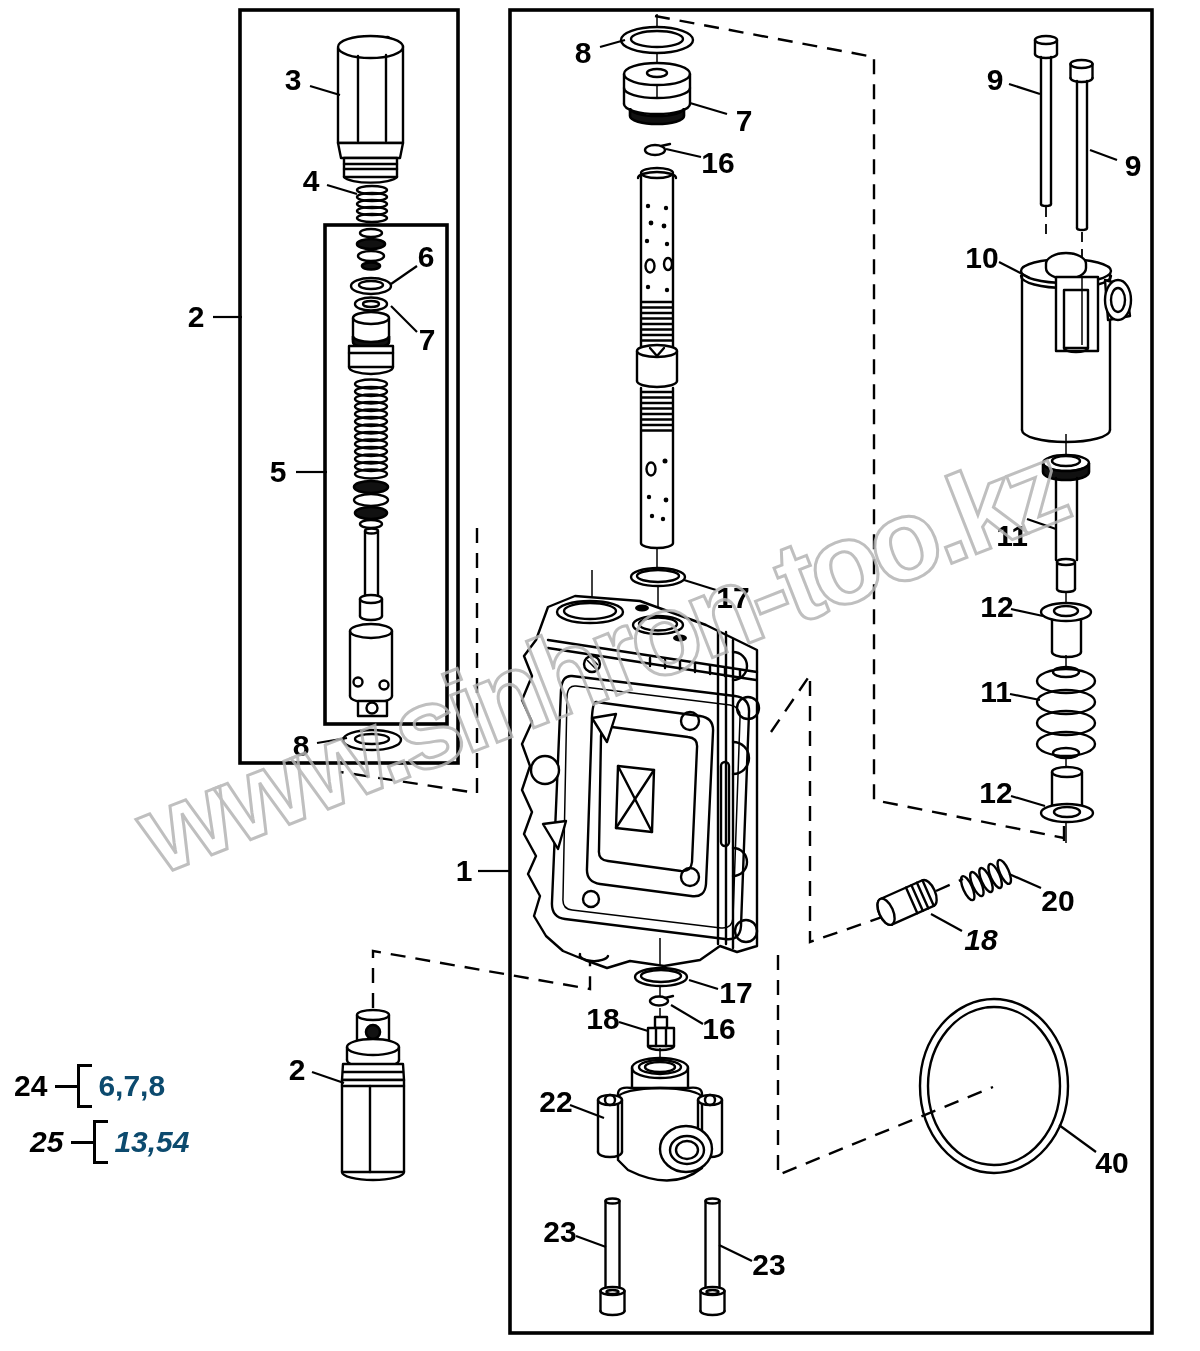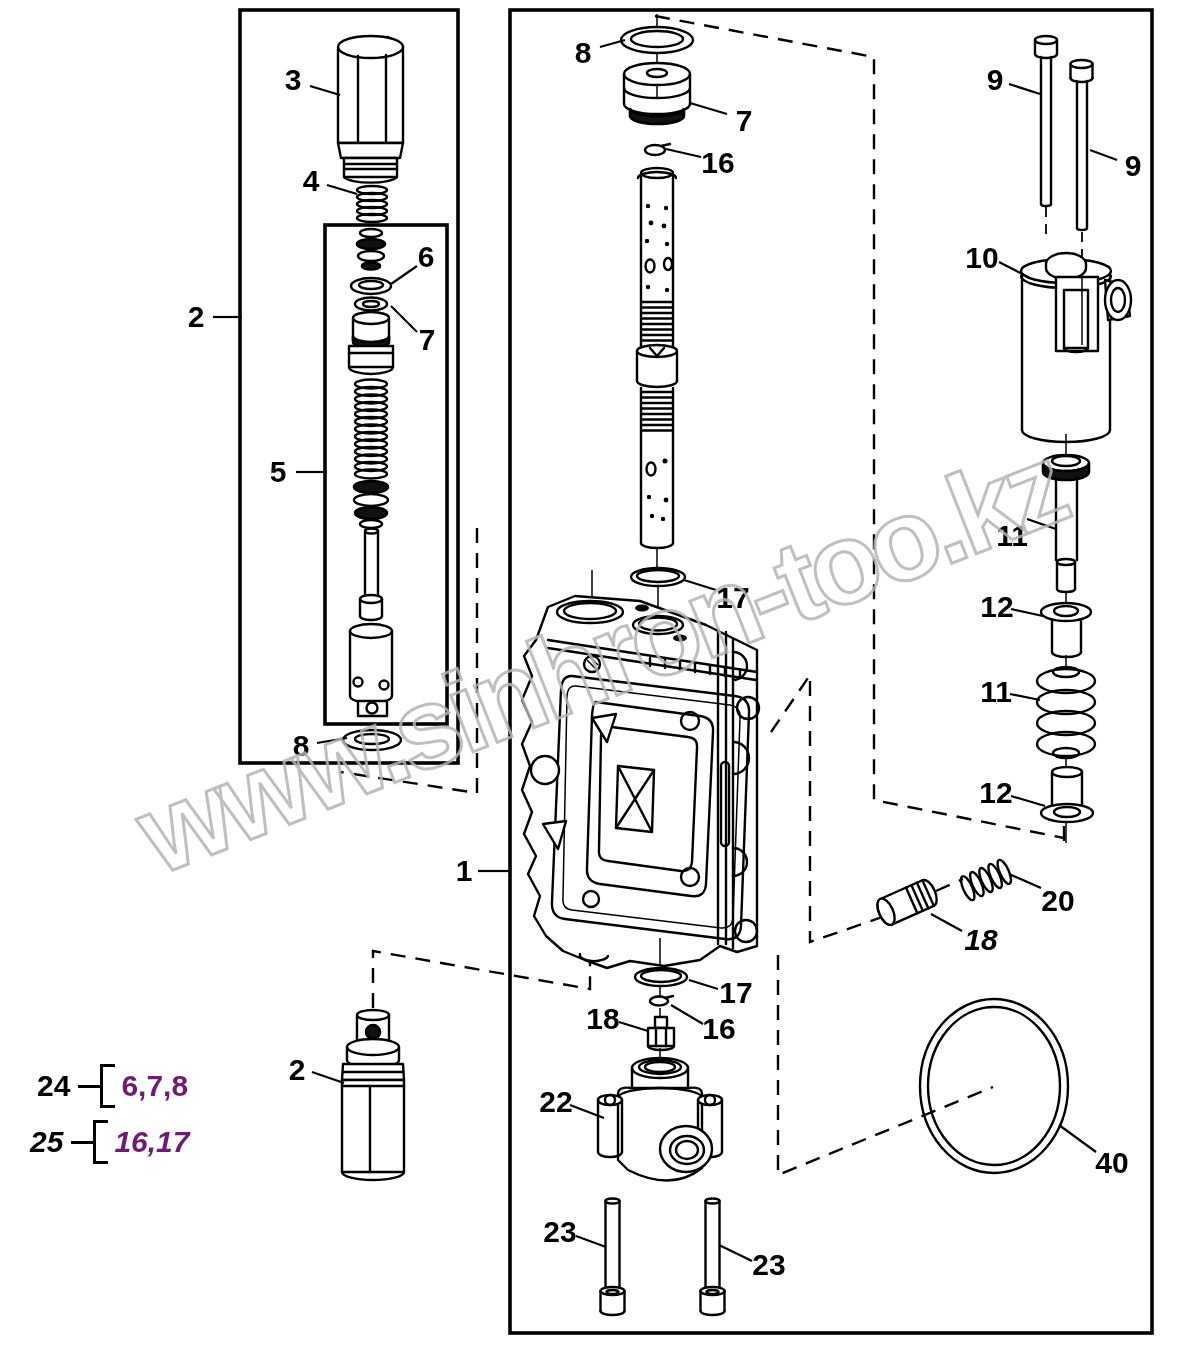--- a/index.html
+++ b/index.html
@@ -19,21 +19,21 @@
   #label-layer{position:absolute;left:0;top:0;width:100%;height:100%;pointer-events:none;}
   #watermark{position:absolute;left:-30px;top:592px;width:1270px;height:160px;
              transform:rotate(-21.5deg);text-align:center;font-size:115px;font-weight:700;
              letter-spacing:-6px;white-space:nowrap;color:transparent;
              -webkit-text-stroke:3px #b4b4b4;opacity:.85;pointer-events:none;}
   .legend-row{position:absolute;display:flex;align-items:center;height:44px;}
   .legend-ref{font-weight:bold;font-size:30px;color:#000;}
   .legend-dash{width:22px;height:0;border-top:3px solid #000;margin-left:8px;}
   .legend-bracket{width:12px;height:38px;border-left:3px solid #000;border-top:3px solid #000;
                   border-bottom:3px solid #000;margin-right:6px;}
-  .legend-items{font-weight:bold;font-size:30px;color:#701a75;}
+  .legend-items{font-weight:bold;font-size:30px;color:#0c4a6e;}
 </style>
 </head>
 <body>
 
 <div id="scene">
 
 <svg width="1200" height="1351" viewBox="0 0 1200 1351">
 
   <g>
     <path class="dash" d="M655,16 L874,57 L874,800 L1064,838"></path>
@@ -515,28 +515,28 @@
       <div class="callout" style="left: 736px; top: 993px;">17</div>
       <div class="callout" style="left: 719px; top: 1029px;">16</div>
       <div class="callout" style="left: 603px; top: 1019px;">18</div>
       <div class="callout" style="left: 297px; top: 1070px;">2</div>
       <div class="callout" style="left: 556px; top: 1102px;">22</div>
       <div class="callout" style="left: 1112px; top: 1163px;">40</div>
       <div class="callout" style="left: 560px; top: 1232px;">23</div>
       <div class="callout" style="left: 769px; top: 1265px;">23</div>
     </div>
 
-<div class="legend-row" style="left:37px;top:1064px;justify-content:flex-end;">
+<div class="legend-row" style="left:14px;top:1064px;justify-content:flex-end;">
   <span class="legend-ref">24</span>
   <span class="legend-dash"></span>
   <span class="legend-bracket"></span>
   <span class="legend-items">6,7,8</span>
 </div>
 <div class="legend-row" style="left:30px;top:1120px;font-style:italic;">
   <span class="legend-ref">25</span>
   <span class="legend-dash"></span>
   <span class="legend-bracket"></span>
-  <span class="legend-items">16,17</span>
+  <span class="legend-items">13,54</span>
 </div>
 
 <div id="watermark">www.sinhron-too.kz</div>
 
 </div>
 
 </body></html>

